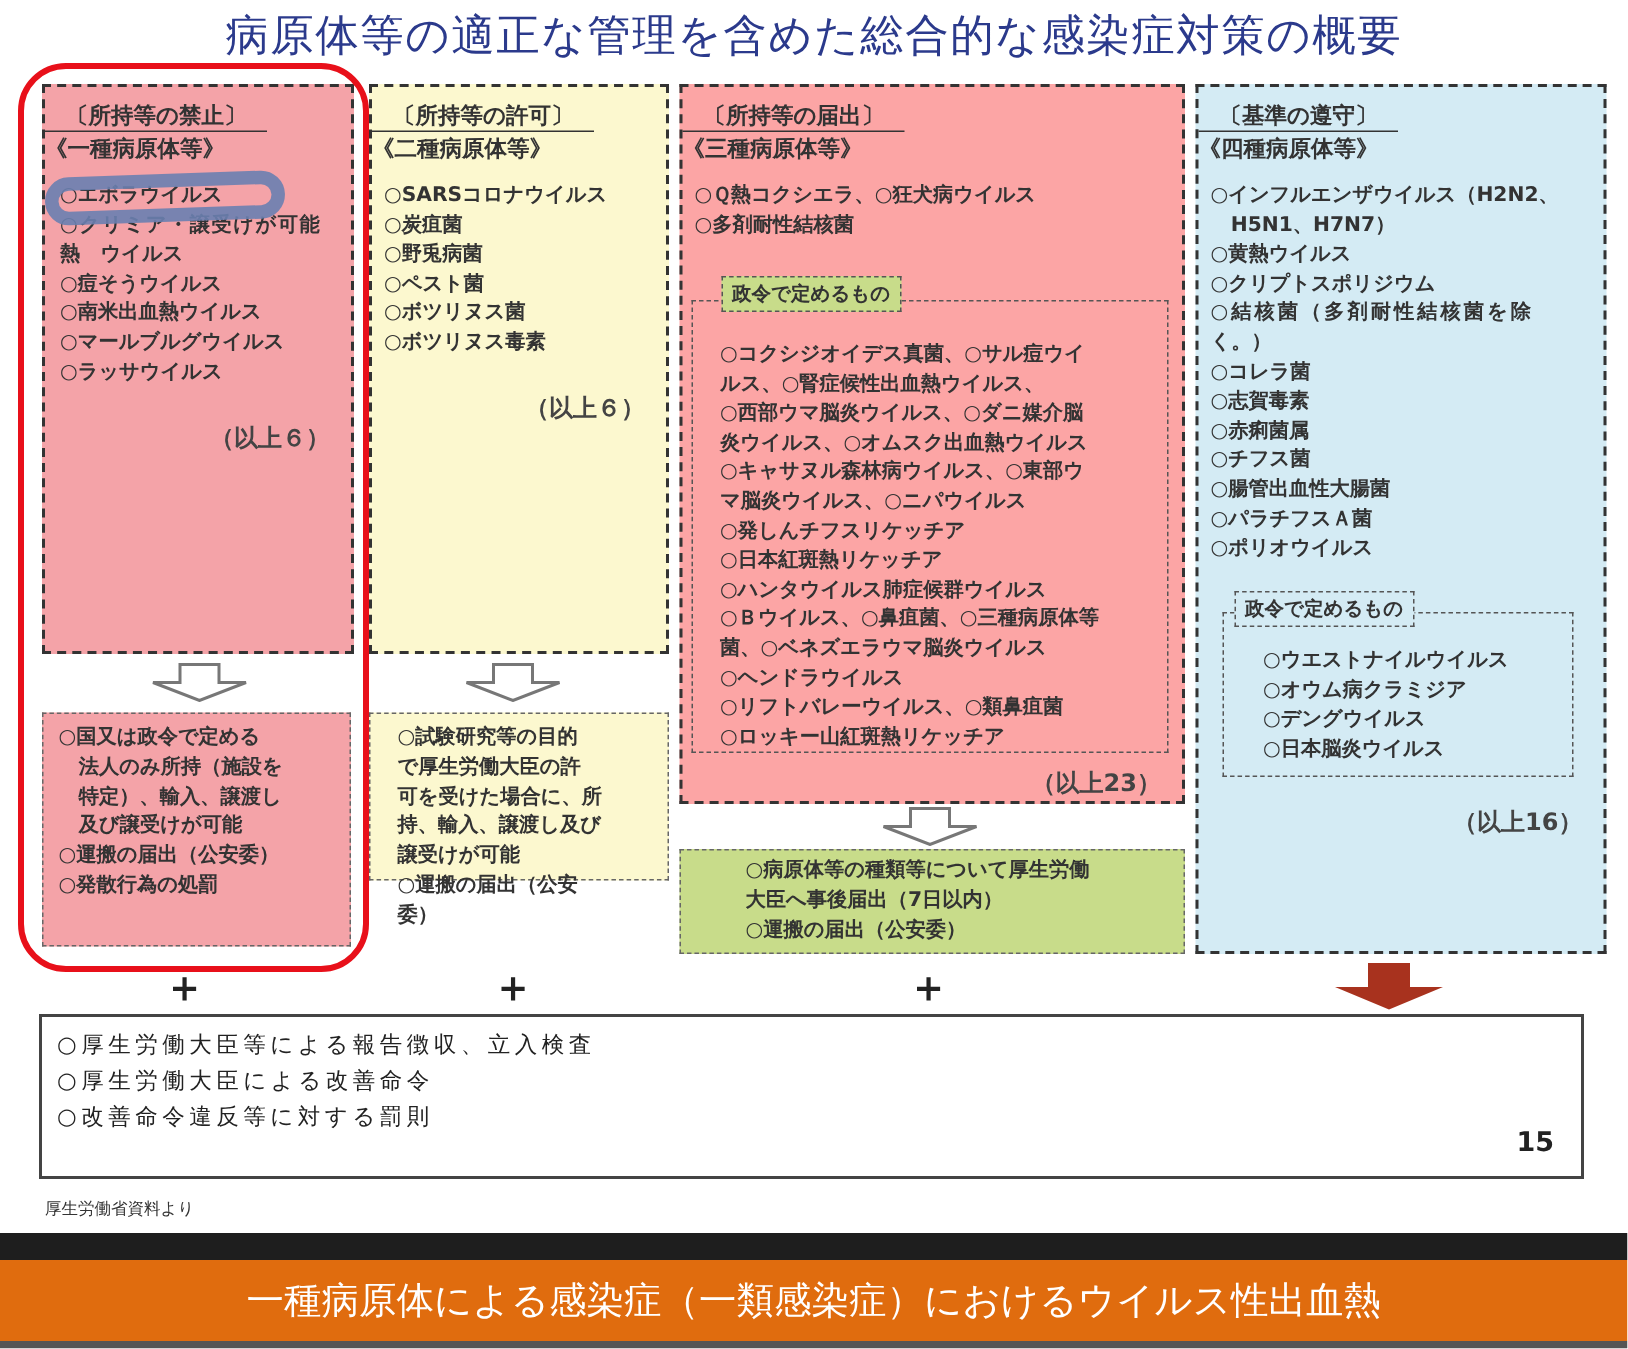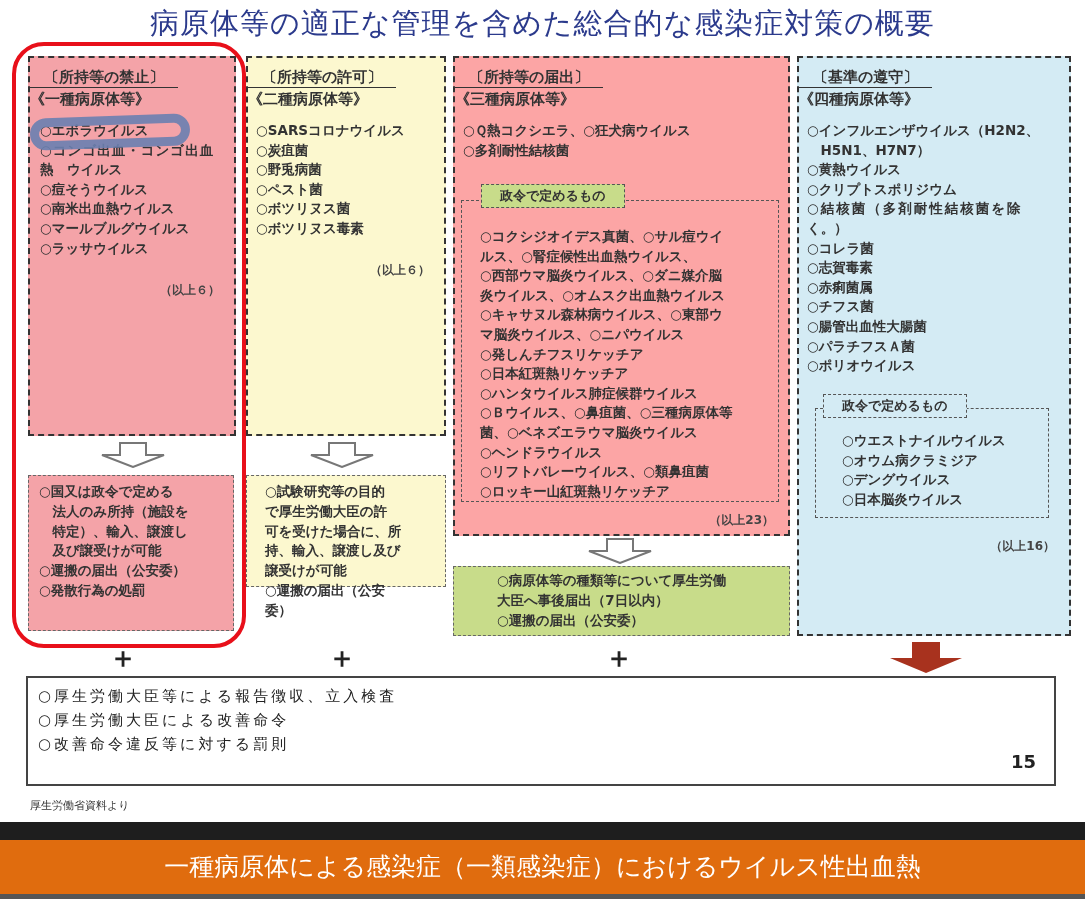--- a/index.html
+++ b/index.html
@@ -5,23 +5,23 @@
   html, body { margin:0; padding:0; }
   body { width:1085px; height:899px; background:#ffffff; position:relative; overflow:hidden;
          font-family:"DejaVu Sans", "Liberation Sans", sans-serif; color:#222; }
   .abs { position:absolute; }
   .title { left:0; top:4px; width:1085px; text-align:center; font-size:29px; color:#2b3a8c; letter-spacing:1px; }
   .col { position:absolute; border:2px dashed #333; box-sizing:border-box; }
   .col-head { text-align:left; font-size:15px; font-weight:bold; color:#333; }
   .col-head .h1 { display:inline-block; border-bottom:1.5px solid #333; padding:0 14px; margin-top:10px; }
   .col-head .h2 { margin-top:2px; font-size:15px; }
   .items { font-size:13.5px; line-height:19.6px; font-weight:bold; color:#333; }
-  .count { position:absolute; right:14px; font-size:12px; color:#444; font-weight:bold; }
+  .count { position:absolute; right:14px; font-size:16px; color:#444; font-weight:bold; }
   .sub { position:absolute; border:1.5px dashed #555; box-sizing:border-box; }
-  .sub-label { position:absolute; background:inherit; border:1.5px dashed #555; padding:2px 18px; font-size:13px; font-weight:bold; color:#333; }
+  .sub-label { position:absolute; background:inherit; border:1.5px dashed #555; padding:2px 6px; font-size:13px; font-weight:bold; color:#333; }
   .result { position:absolute; border:1.5px dashed #666; box-sizing:border-box; font-size:13.5px; line-height:19.8px; font-weight:bold; color:#333; padding:6px 10px; }
   .plus { position:absolute; font-size:28px; font-weight:bold; color:#222; line-height:1; }
   .bottom-box { position:absolute; left:26px; top:676px; width:1030px; height:110px; border:2px solid #444; box-sizing:border-box; padding:6px 10px; font-size:15px; line-height:24px; letter-spacing:3px; color:#222; }
   .page-num { position:absolute; right:18px; bottom:10px; font-size:18px; font-weight:bold; letter-spacing:0; }
   .source { left:30px; top:798px; font-size:11px; color:#333; }
   .dark-band { left:0; top:822px; width:1085px; height:18px; background:#1e1e1e; }
   .orange-band { left:0; top:840px; width:1085px; height:54px; background:#e06c0e; color:#fff; font-size:25px; text-align:center; line-height:54px; }
   .bottom-line { left:0; top:894px; width:1085px; height:5px; background:#555; }
   .red-frame { left:12px; top:42px; width:234px; height:606px; border:4px solid #e8101a; border-radius:32px; box-sizing:border-box; }
   .scribble { left:30px; top:116px; width:160px; height:32px; border:9px solid #6a7fb0; border-radius:26px; box-sizing:border-box; opacity:0.9; transform:rotate(-2deg); }
@@ -31,21 +31,21 @@
 
 <div class="abs title">病原体等の適正な管理を含めた総合的な感染症対策の概要</div>
 
 <div class="col" style="left:28px;top:56px;width:208px;height:380px;background:#f4a3a8;">
   <div class="col-head">
     <div class="h1">〔所持等の禁止〕</div>
     <div class="h2">《一種病原体等》</div>
   </div>
   <div class="items" style="margin:12px 0 0 10px;">
     <div>○エボラウイルス</div>
-    <div style="letter-spacing:1px;">○コンゴ出血・コンゴ出血</div>
+    <div style="letter-spacing:1px;">○クリミア・譲受けが可能</div>
     <div>熱　ウイルス</div>
     <div>○痘そうウイルス</div>
     <div>○南米出血熱ウイルス</div>
     <div>○マールブルグウイルス</div>
     <div>○ラッサウイルス</div>
   </div>
   <div class="count" style="top:224px;">（以上６）</div>
 </div>
 
 <div class="col" style="left:246px;top:56px;width:200px;height:380px;background:#fcf8cf;">

